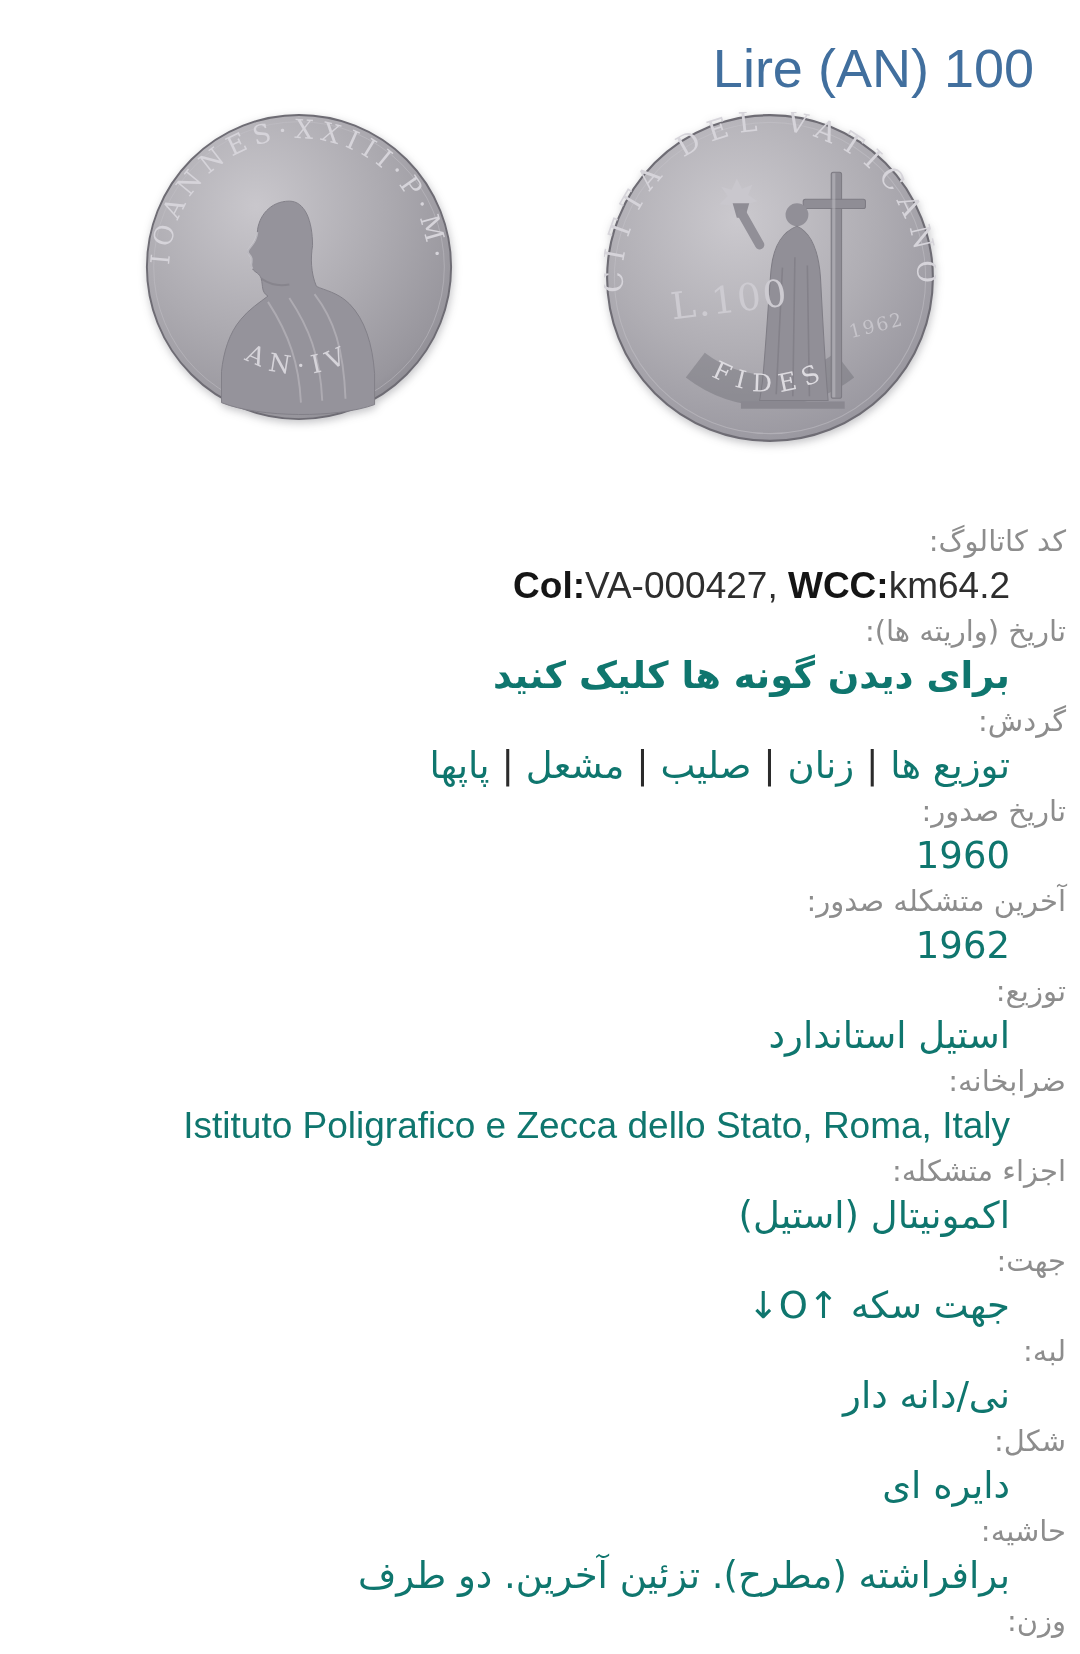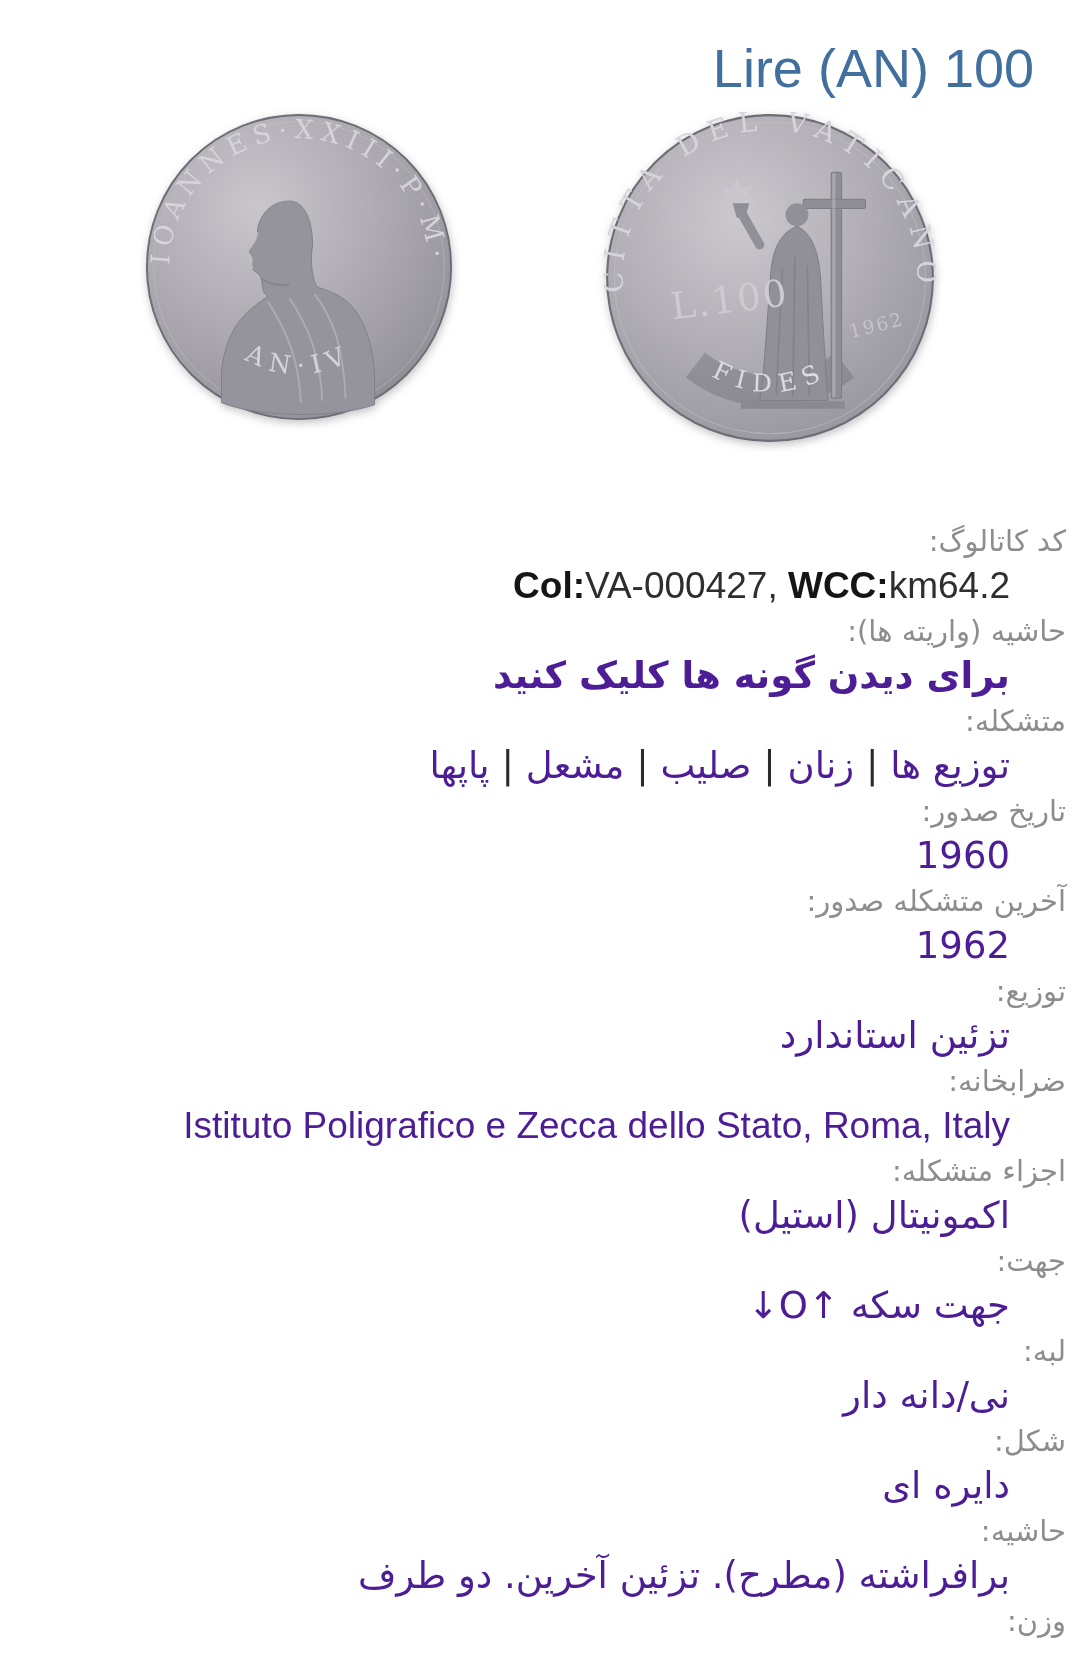--- a/index.html
+++ b/index.html
@@ -17,21 +17,21 @@
   .coin svg{display:block;}
 
   .fields{margin-top:76px;padding:0 14px;}
   .flabel{color:#8d8d8d;font-size:29px;line-height:42px;}
   .fvalue{display:block;font-size:37px;line-height:48px;text-align:right;
           padding-right:56px;color:#376a9a;text-decoration:none;}
   .latin{direction:ltr;font-family:Liberation Sans, sans-serif;}
   .dark{color:#2e2e2e;}
   .dark .b{color:#151515;}
   .b{font-weight:bold;}
-  .link{color:#4c1d95;text-decoration:none;cursor:pointer;}
+  .link{color:#0f766e;text-decoration:none;cursor:pointer;}
   .sep{color:#2b2b2b;}
 </style>
 </head>
 <body>
 
 <div class="page">
 
   <div class="title">Lire (AN) 100</div>
 
   <div class="coins">
@@ -113,38 +113,38 @@
       </svg>
     </div>
   </div>
 
   <div class="fields">
       <div class="field">
         <div class="flabel">کد کاتالوگ:</div>
         <div class="fvalue dark latin"><span class="b">Col:</span><span>VA-000427, </span><span class="b">WCC:</span><span>km64.2</span></div>
       </div>
       <div class="field">
-        <div class="flabel">حاشیه (واریته ها):</div>
+        <div class="flabel">تاریخ (واریته ها):</div>
         <a class="fvalue link b">برای دیدن گونه ها کلیک کنید</a>
       </div>
       <div class="field">
-        <div class="flabel">متشکله:</div>
+        <div class="flabel">گردش:</div>
         <div class="fvalue"><a class="link">توزیع ها</a><span class="sep"> | </span><a class="link">زنان</a><span class="sep"> | </span><a class="link">صلیب</a><span class="sep"> | </span><a class="link">مشعل</a><span class="sep"> | </span><a class="link">پاپها</a></div>
       </div>
       <div class="field">
         <div class="flabel">تاریخ صدور:</div>
         <a class="fvalue link">1960</a>
       </div>
       <div class="field">
         <div class="flabel">آخرین متشکله صدور:</div>
         <a class="fvalue link">1962</a>
       </div>
       <div class="field">
         <div class="flabel">توزیع:</div>
-        <a class="fvalue link">تزئین استاندارد</a>
+        <a class="fvalue link">استیل استاندارد</a>
       </div>
       <div class="field">
         <div class="flabel">ضرابخانه:</div>
         <a class="fvalue link latin">Istituto Poligrafico e Zecca dello Stato, Roma, Italy</a>
       </div>
       <div class="field">
         <div class="flabel">اجزاء متشکله:</div>
         <a class="fvalue link">اکمونیتال (استیل)</a>
       </div>
       <div class="field">

